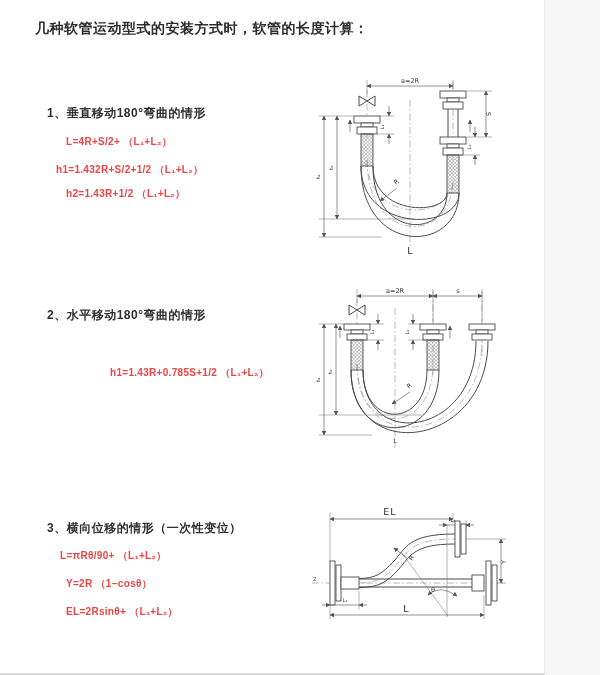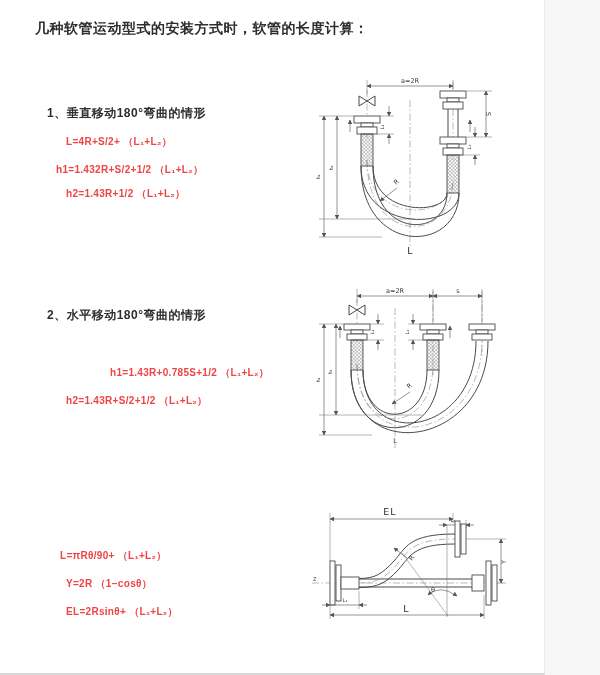--- a/index.html
+++ b/index.html
@@ -28,22 +28,22 @@
 
   <div class="abs title" style="left:35px;top:20px;">几种软管运动型式的安装方式时，软管的长度计算：</div>
 
   <div class="abs heading" style="left:47px;top:105px;">1、垂直移动180°弯曲的情形</div>
   <div class="abs formula" style="left:66px;top:135px;">L=4R+S/2+ （L₁+L₂）</div>
   <div class="abs formula" style="left:56px;top:163px;">h1=1.432R+S/2+1/2 （L₁+L₂）</div>
   <div class="abs formula" style="left:66px;top:187px;">h2=1.43R+1/2 （L₁+L₂）</div>
 
   <div class="abs heading" style="left:47px;top:307px;">2、水平移动180°弯曲的情形</div>
   <div class="abs formula" style="left:66px;top:366px;margin-left:44px;">h1=1.43R+0.785S+1/2 （L₁+L₂）</div>
-  <div class="abs formula" style="left:66px;top:394px;">h2=1.43R+S/2+1/2 （L₁+L₂）</div>
-
+
+  <div class="abs heading" style="left:47px;top:520px;">3、横向位移的情形（一次性变位）</div>
   <div class="abs formula" style="left:60px;top:549px;">L=πRθ/90+ （L₁+L₂）</div>
   <div class="abs formula" style="left:66px;top:577px;">Y=2R （1−cosθ）</div>
   <div class="abs formula" style="left:66px;top:605px;">EL=2Rsinθ+ （L₁+L₂）</div>
 
   <svg style="left:310px;top:70px;" width="290" height="195" viewBox="0 0 290 195">
     <defs>
       <pattern id="ph1" width="3.5" height="3.5" patternUnits="userSpaceOnUse">
         <path d="M0,0 L3.5,3.5 M3.5,0 L0,3.5" stroke="#8a8a8a" stroke-width=".5"></path>
       </pattern>
       <marker id="ma1" viewBox="0 0 10 10" refX="9" refY="5" markerWidth="6.5" markerHeight="6.5" orient="auto-start-reverse">

